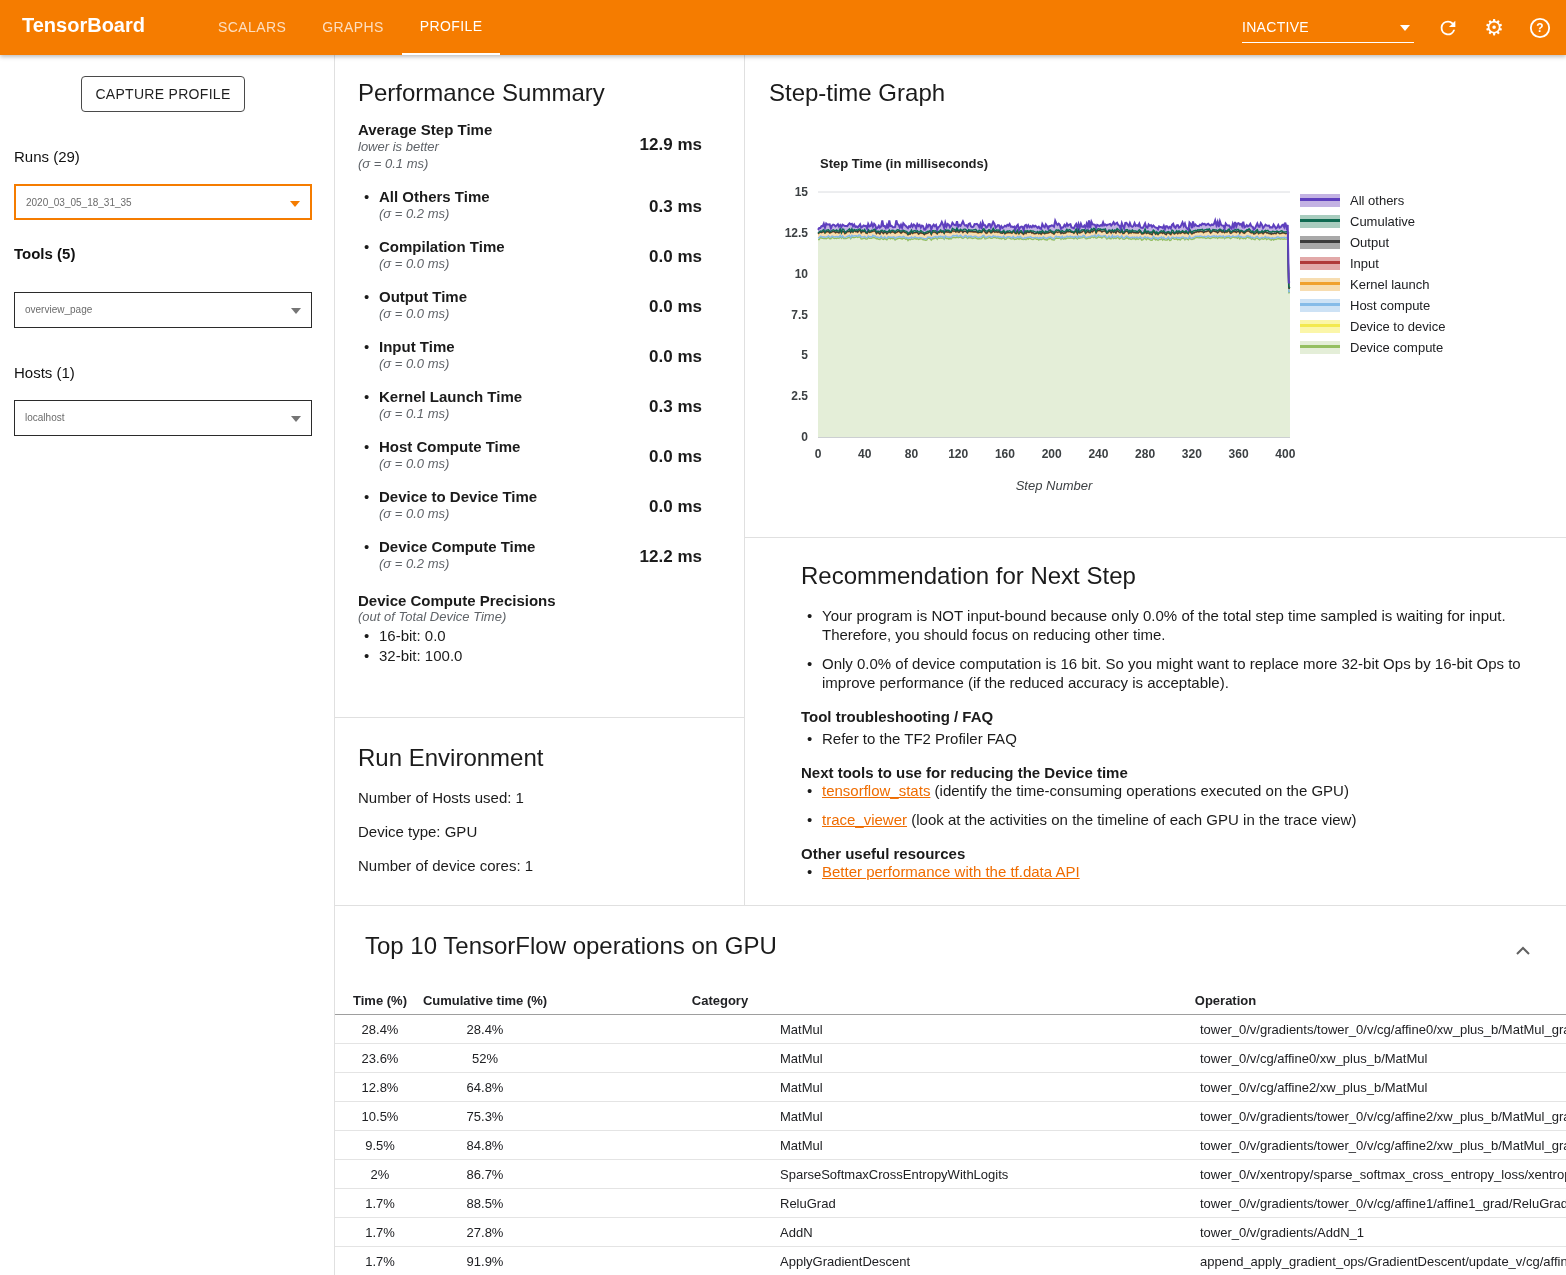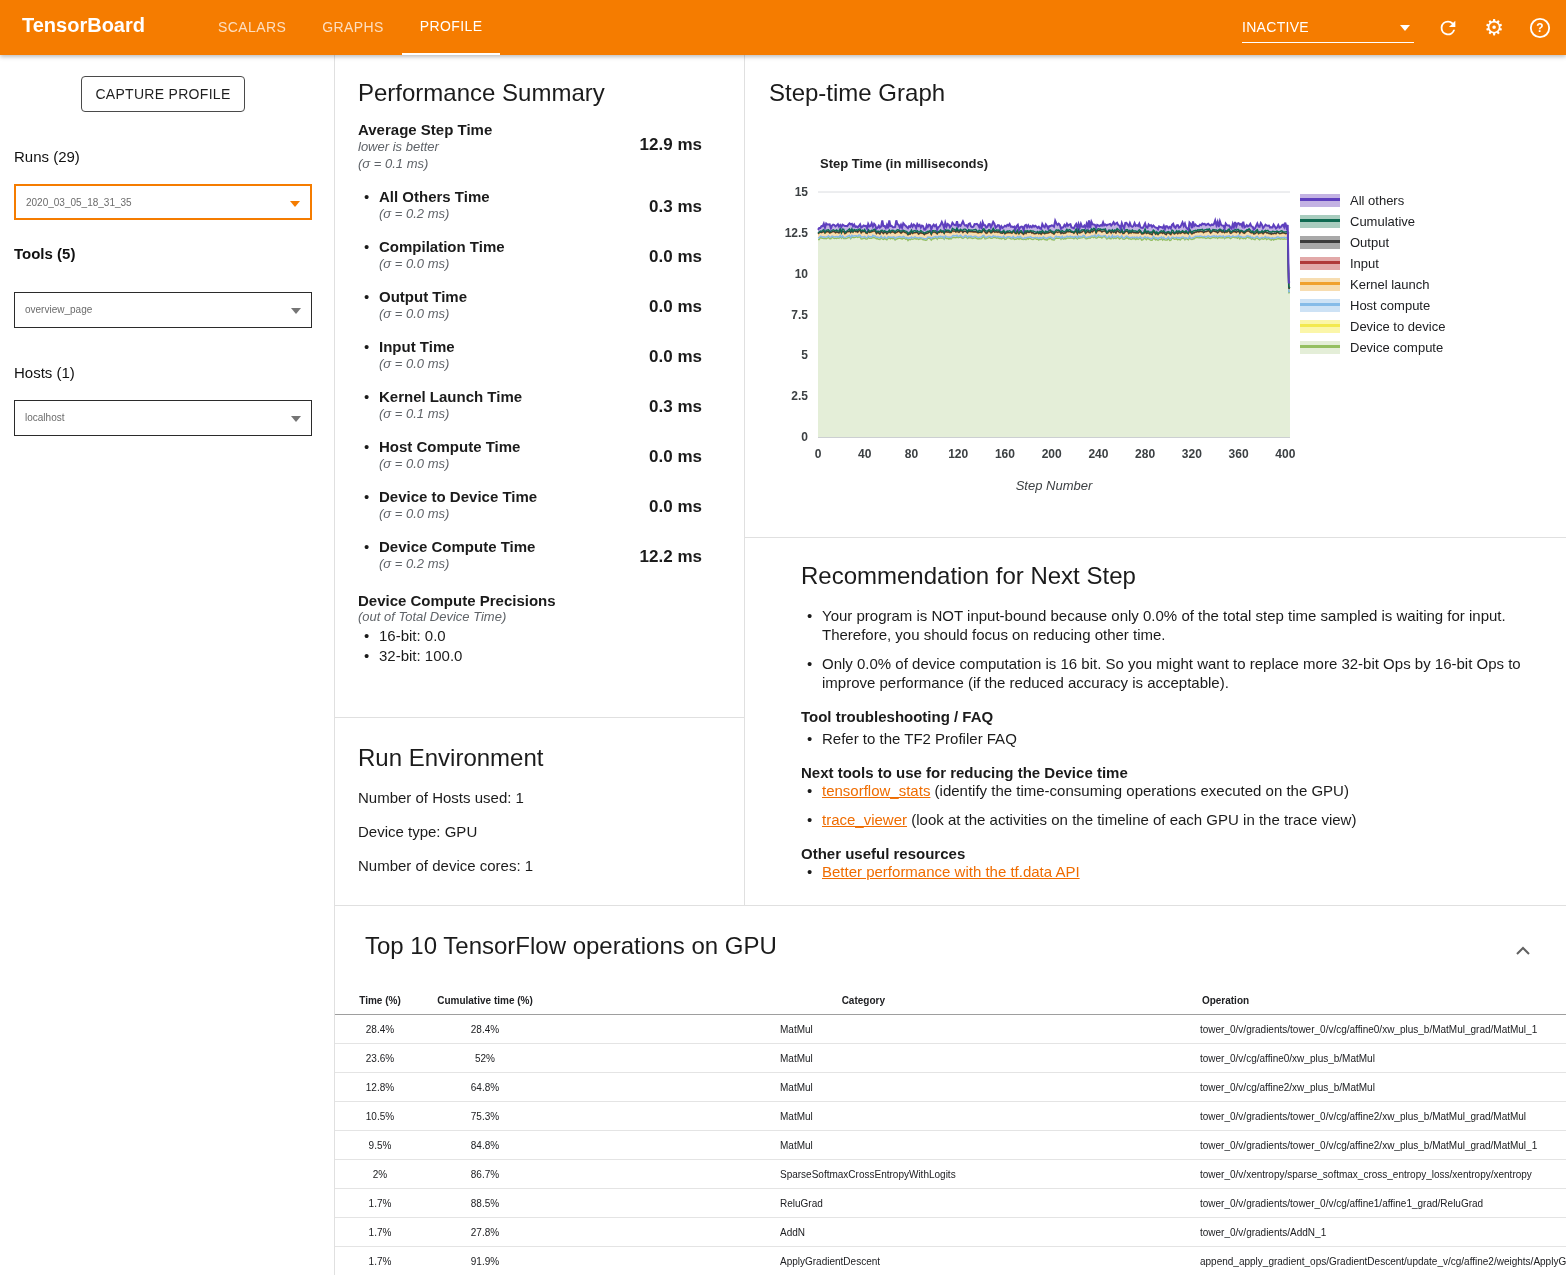--- a/index.html
+++ b/index.html
@@ -82,25 +82,25 @@
     color:#1b1b1b; margin-bottom:10px; max-width:770px; }
   .rec-bullet::before { content:"•"; position:absolute; left:6px; }
   .rec-subhead { font-size:15px; font-weight:700; color:#1b1b1b; margin-top:16px; }
   .rec-link { color:#ef6c00; text-decoration:underline; cursor:pointer; }
 
   
   .topops-title-row { padding:0 0 0 30px; position:relative; }
   .collapse-icon { position:absolute; right:35px; top:10px; cursor:pointer; color:#616161; }
   .ops-table { margin-top:26px; width:1231px; }
   .ops-row { display:grid; grid-template-columns:70px 140px 330px 1fr; height:29px;
-    align-items:center; border-bottom:1px solid #e4e4e4; font-size:10px; color:#202124; padding-left:10px; }
+    align-items:center; border-bottom:1px solid #e4e4e4; font-size:13px; color:#202124; padding-left:10px; }
   .ops-row.header { font-weight:700; border-bottom:1px solid #9e9e9e; }
   .c-time, .c-cum { text-align:center; }
   .c-cat { padding-left:225px; }
-  .ops-row.header .c-cat { padding-left:0; text-align:right; padding-right:0; }
+  .ops-row.header .c-cat { padding-left:0; text-align:center; padding-right:0; }
   .c-op { padding-left:315px; }
   .ops-row.header .c-op { padding-left:0; text-align:center; }
 </style>
 </head>
 <body>
 
 <div class="navbar">
   <div class="nav-title">TensorBoard</div>
   <div class="nav-tabs">
       <div class="nav-tab">SCALARS</div>

